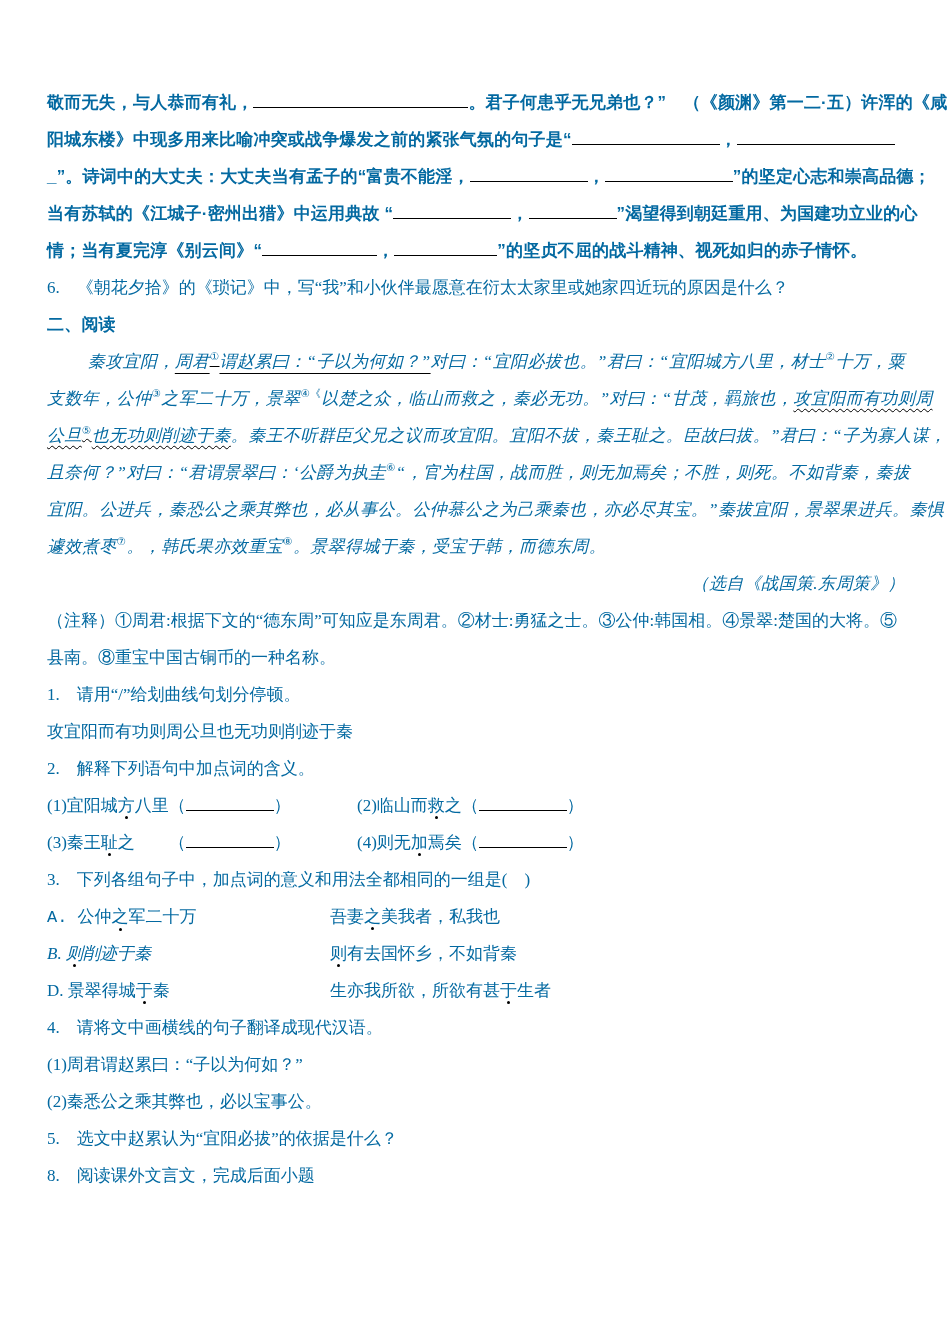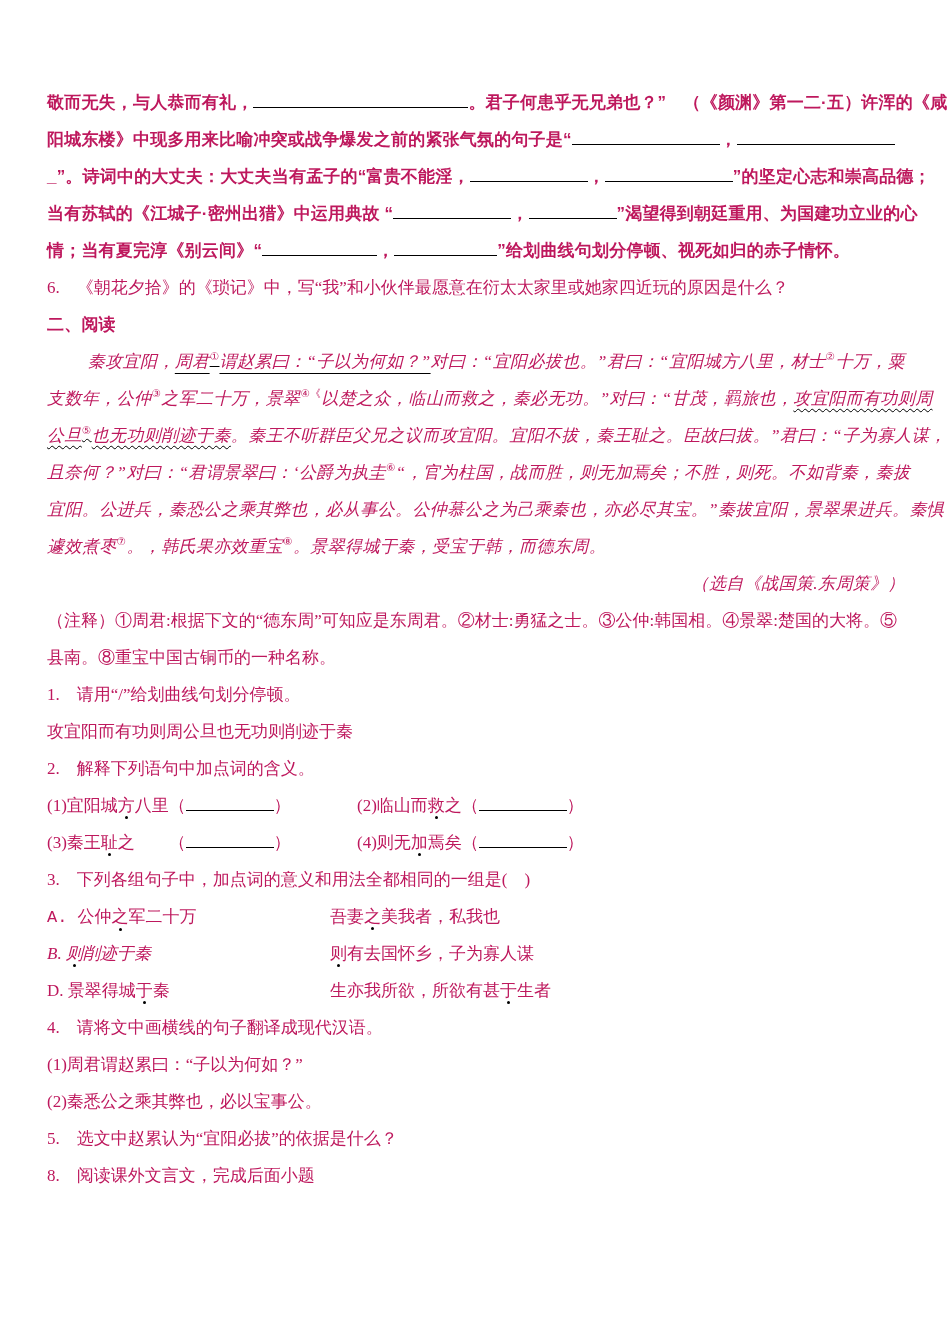--- a/index.html
+++ b/index.html
@@ -4,21 +4,21 @@
 <style>
   html,body{margin:0;padding:0;background:#ffffff;}
   .doc{
     position:relative;
     width:950px;
     height:1344px;
     background:#ffffff;
     box-sizing:border-box;
     padding:84px 45px 0 47px;
     overflow:hidden;
-    color:#be185d;
+    color:#0369a1;
     font-family:"Liberation Serif","DejaVu Serif",serif;
     font-size:17px;
   }
   .block{margin:0;}
   .line{
     line-height:37px;
     height:37px;
     white-space:nowrap;
   }
   .ind{text-indent:30px;text-align:right;}
@@ -71,21 +71,21 @@
 </style>
 </head>
 <body>
 
 <div class="doc">
   <div class="block hei">
       <div class="line"><span class="">敬而无失，与人恭而有礼，</span><span class="blank" style="width: 215px;"></span><span class="">。君子何患乎无兄弟也？”　（《颜渊》第一二·五）许浑的《咸</span></div>
       <div class="line"><span class="">阳城东楼》中现多用来比喻冲突或战争爆发之前的紧张气氛的句子是“</span><span class="blank" style="width: 148px;"></span><span class="">，</span><span class="blank" style="width: 158px;"></span></div>
       <div class="line"><span class="">_”。诗词中的大丈夫：大丈夫当有孟子的“富贵不能淫，</span><span class="blank" style="width: 118px;"></span><span class="">，</span><span class="blank" style="width: 128px;"></span><span class="">”的坚定心志和崇高品德；</span></div>
       <div class="line"><span class="">当有苏轼的《江城子·密州出猎》中运用典故 “</span><span class="blank" style="width: 118px;"></span><span class="">，</span><span class="blank" style="width: 88px;"></span><span class="">”渴望得到朝廷重用、为国建功立业的心</span></div>
-      <div class="line"><span class="">情；当有夏完淳《别云间》“</span><span class="blank" style="width: 115px;"></span><span class="">，</span><span class="blank" style="width: 103px;"></span><span class="">”给划曲线句划分停顿、视死如归的赤子情怀。</span></div>
+      <div class="line"><span class="">情；当有夏完淳《别云间》“</span><span class="blank" style="width: 115px;"></span><span class="">，</span><span class="blank" style="width: 103px;"></span><span class="">”的坚贞不屈的战斗精神、视死如归的赤子情怀。</span></div>
     </div>
   <div class="block">
       <div class="line"><span class="">6.　《朝花夕拾》的《琐记》中，写“我”和小伙伴最愿意在衍太太家里或她家四近玩的原因是什么？</span></div>
     </div>
   <div class="block hei">
       <div class="line"><span class="">二、阅读</span></div>
     </div>
   <div class="block kai">
       <div class="line ind"><span class="">秦攻宜阳，</span><span class="u-line">周君</span><span class="sup u-line">①</span><span class="u-line">谓赵累曰：“子以为何如？”</span><span class="">对曰：“宜阳必拔也。”君曰：“宜阳城方八里，材士</span><span class="sup">②</span><span class="">十万，粟</span></div>
       <div class="line"><span class="">支数年，公仲</span><span class="sup">③</span><span class="">之军二十万，景翠</span><span class="sup">④《</span><span class="">以楚之众，临山而救之，秦必无功。”对曰：“甘茂，羁旅也，</span><span class="u-wavy">攻宜阳而有功则周</span></div>
@@ -104,21 +104,21 @@
       <div class="line"><span class="">攻宜阳而有功则周公旦也无功则削迹于秦</span></div>
     </div>
   <div class="block">
       <div class="line"><span class="">2.　解释下列语句中加点词的含义。</span></div>
       <div class="line"><span class="col-left" style="width: 310px;"><span class="">(1)宜阳城</span><span class="dot">方</span><span class="">八里（</span><span class="blank" style="width: 88px;"></span><span class="">）</span></span><span class="col-right"><span class="">(2)临山而</span><span class="dot">救</span><span class="">之（</span><span class="blank" style="width: 88px;"></span><span class="">）</span></span></div>
       <div class="line"><span class="col-left" style="width: 310px;"><span class="">(3)秦王</span><span class="dot">耻</span><span class="">之</span><span class="gap" style="width: 34px;"></span><span class="">（</span><span class="blank" style="width: 88px;"></span><span class="">）</span></span><span class="col-right"><span class="">(4)则无</span><span class="dot">加</span><span class="">焉矣（</span><span class="blank" style="width: 88px;"></span><span class="">）</span></span></div>
     </div>
   <div class="block">
       <div class="line"><span class="">3.　下列各组句子中，加点词的意义和用法全都相同的一组是(　)</span></div>
       <div class="line"><span class="col-left" style="width: 283px; font-family: Liberation Mono, monospace;"><span class="">A. 公仲</span><span class="dot">之</span><span class="">军二十万</span></span><span class="col-right"><span class="">吾妻</span><span class="dot">之</span><span class="">美我者，私我也</span></span></div>
-      <div class="line"><span class="col-left" style="width: 283px; font-style: italic;"><span class="">B. </span><span class="dot">则</span><span class="">削迹于秦</span></span><span class="col-right"><span class="dot">则</span><span class="">有去国怀乡，子为寡人谋</span></span></div>
+      <div class="line"><span class="col-left" style="width: 283px; font-style: italic;"><span class="">B. </span><span class="dot">则</span><span class="">削迹于秦</span></span><span class="col-right"><span class="dot">则</span><span class="">有去国怀乡，不如背秦</span></span></div>
       <div class="line"><span class="col-left" style="width: 283px;"><span class="">D. 景翠得城</span><span class="dot">于</span><span class="">秦</span></span><span class="col-right"><span class="">生亦我所欲，所欲有甚</span><span class="dot">于</span><span class="">生者</span></span></div>
     </div>
   <div class="block">
       <div class="line"><span class="">4.　请将文中画横线的句子翻译成现代汉语。</span></div>
       <div class="line"><span class="">(1)周君谓赵累曰：“子以为何如？”</span></div>
       <div class="line"><span class="">(2)秦悉公之乘其弊也，必以宝事公。</span></div>
     </div>
   <div class="block">
       <div class="line"><span class="">5.　选文中赵累认为“宜阳必拔”的依据是什么？</span></div>
     </div>

